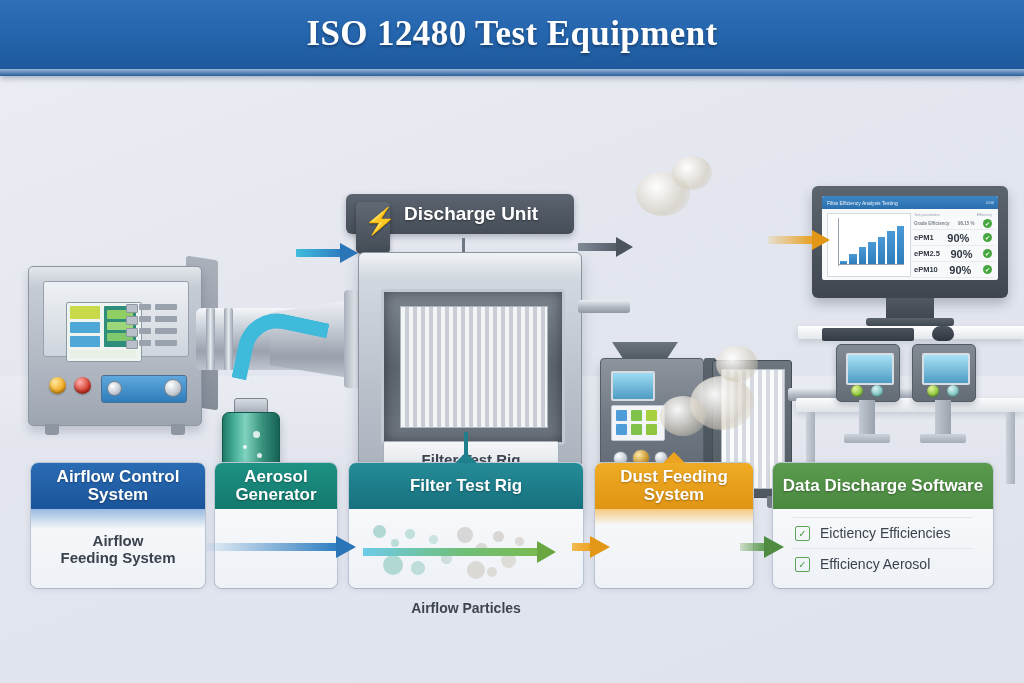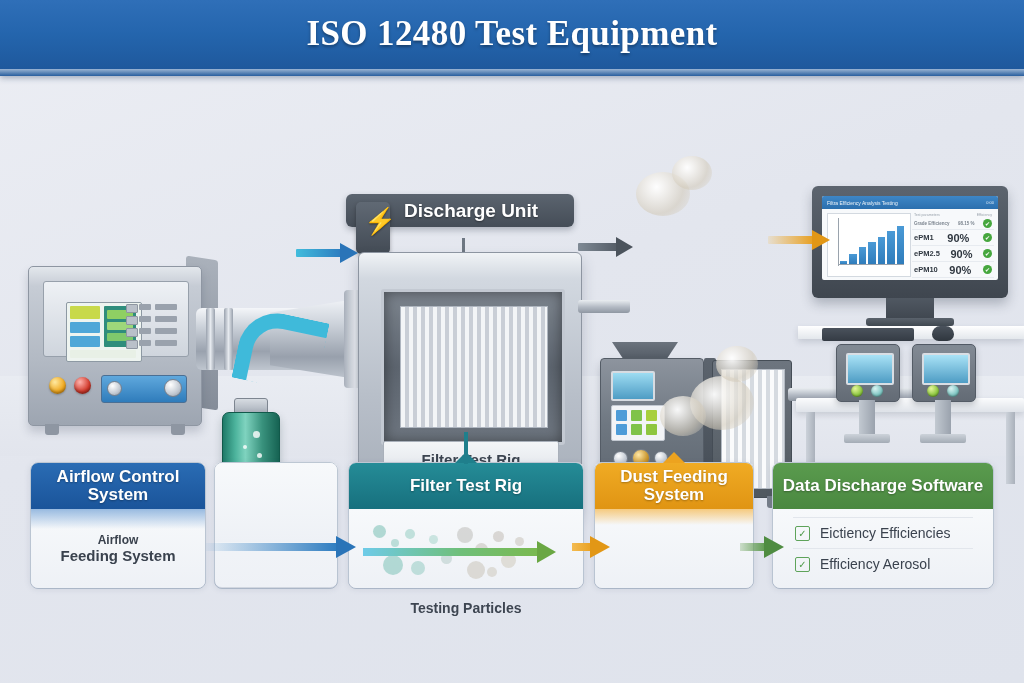--- a/index.html
+++ b/index.html
@@ -84,21 +84,21 @@
   .pleat{position:absolute;left:16px;top:14px;width:146px;height:120px;
     background:repeating-linear-gradient(90deg,#f3f5f7 0 4px,#c9ced6 4px 8px);
     border:1px solid #aeb5bf;}
   .rig-label{position:absolute;left:24px;bottom:34px;width:174px;height:34px;border-radius:2px;
     background:linear-gradient(180deg,#f4f6f8,#dfe3e9);border:1px solid #a9b0ba;
     display:flex;align-items:center;justify-content:center;
     font-size:15px;font-weight:bold;color:#3c4450;}
   .rig-foot{position:absolute;bottom:-12px;width:16px;height:13px;background:#8e96a2;border-radius:0 0 3px 3px;}
 
   
-  .discharge{position:absolute;left:346px;top:118px;width:228px;height:33px;border-radius:6px;
+  .discharge{position:absolute;left:346px;top:118px;width:228px;height:40px;border-radius:6px;
     background:linear-gradient(180deg,#5b646f,#454d57);box-shadow:0 3px 6px rgba(40,50,65,.3);
     display:flex;align-items:center;}
   .bolt-box{position:absolute;left:356px;top:126px;width:34px;height:52px;border-radius:5px;
     background:linear-gradient(180deg,#606974,#434b55);box-shadow:0 2px 4px rgba(0,0,0,.3);}
   .bolt{position:absolute;left:364px;top:132px;font-size:26px;color:#f6c417;
     text-shadow:0 1px 2px rgba(0,0,0,.45);line-height:1;}
   .discharge-text{margin-left:58px;font-size:19px;font-weight:bold;color:#ffffff;
     text-shadow:0 1px 2px rgba(0,0,0,.4);}
   .discharge-stem{position:absolute;left:371px;top:176px;width:3px;height:32px;background:#3f4750;}
   .down-arrow{position:absolute;left:458px;top:162px;width:0;height:0;}
@@ -199,21 +199,21 @@
   .card-head{height:46px;display:flex;align-items:center;justify-content:center;text-align:center;
     font-size:17px;font-weight:bold;color:#fff;line-height:1.05;padding:0 6px;
     text-shadow:0 1px 2px rgba(0,0,0,.3);}
   .card-body{position:relative;height:calc(100% - 46px);
     background:linear-gradient(180deg,#f7f9fb,#eef1f6);}
   .notch{position:absolute;left:50%;margin-left:-11px;top:-10px;width:0;height:0;
     border-left:11px solid transparent;border-right:11px solid transparent;}
   .stem{position:absolute;left:50%;margin-left:-2px;width:4px;}
 
   .c1-body{display:flex;flex-direction:column;align-items:center;justify-content:center;}
-  .c1-l1{font-size:12px;font-weight:bold;color:#3a424e;}
+  .c1-l1{font-size:15px;font-weight:bold;color:#3a424e;}
   .c1-l2{font-size:15px;font-weight:bold;color:#3a424e;}
   .c1-sheen{position:absolute;left:0;top:0;width:100%;height:20px;
     background:linear-gradient(180deg,rgba(120,165,215,.75),rgba(120,165,215,0));}
   .c4-sheen{position:absolute;left:0;top:0;width:100%;height:16px;
     background:linear-gradient(180deg,rgba(245,190,95,.8),rgba(245,190,95,0));}
 
   .bullets{padding:10px 0 0 26px;}
   .bullet{display:flex;align-items:center;gap:9px;height:30px;font-size:14px;font-weight:bold;color:#3a424e;}
   .bullet .dot{width:5px;height:5px;border-radius:50%;background:#3a424e;}
   .bullet-div{height:1px;background:#dfe3ea;margin:0 18px;}
@@ -456,20 +456,21 @@
         <div class="card-body c1-body">
           <div class="c1-sheen"></div>
           <div class="c1-l1">Airflow</div>
           <div class="c1-l2">Feeding System</div>
         </div>
       </div>
     </div>
 
     <div class="card" style="left:214px;width:124px;height:125px;">
       <div class="card-inner">
+        <div class="card-head" style="background:linear-gradient(180deg,#1d9184,#14796d);">Aerosol Generator</div>
         <div class="card-body"></div>
       </div>
     </div>
 
     <div class="card" style="left:348px;width:236px;height:125px;">
       <div class="stem" style="top:-30px;height:32px;background:#1f7f8c;"></div>
       <div class="notch" style="border-bottom:11px solid #1f7f8c;"></div>
       <div class="card-inner">
         <div class="card-head" style="background:linear-gradient(180deg,#258c97,#17707e);">Filter Test Rig</div>
         <div class="card-body">
@@ -488,21 +489,21 @@
             <div class="pdot" style="left:152px;top:44px;width:15px;height:15px;background:rgba(212,206,196,.62);"></div>
             <div class="pdot" style="left:166px;top:28px;width:9px;height:9px;background:rgba(200,195,186,.55);"></div>
             <div class="pdot" style="left:138px;top:58px;width:10px;height:10px;background:rgba(206,200,190,.55);"></div>
           </div>
           <div class="card-arrow" style="left:14px;top:36px;width:196px;">
             <div class="ashaft" style="width:176px;background:linear-gradient(90deg,#6ecbe8,#6fbf7a 55%,#7ab94f);"></div>
             <div class="ahead" style="left:174px;border-left:19px solid #6aa743;"></div>
           </div>
         </div>
       </div>
-      <div class="caption">Testing Particles</div>
+      <div class="caption">Airflow Particles</div>
     </div>
 
     <div class="card" style="left:594px;width:160px;height:125px;">
       <div class="notch" style="border-bottom:11px solid #eda31f;"></div>
       <div class="card-inner">
         <div class="card-head" style="background:linear-gradient(180deg,#f0ab24,#e09413);">Dust Feeding System</div>
         <div class="card-body">
           <div class="c4-sheen"></div>
         </div>
       </div>

